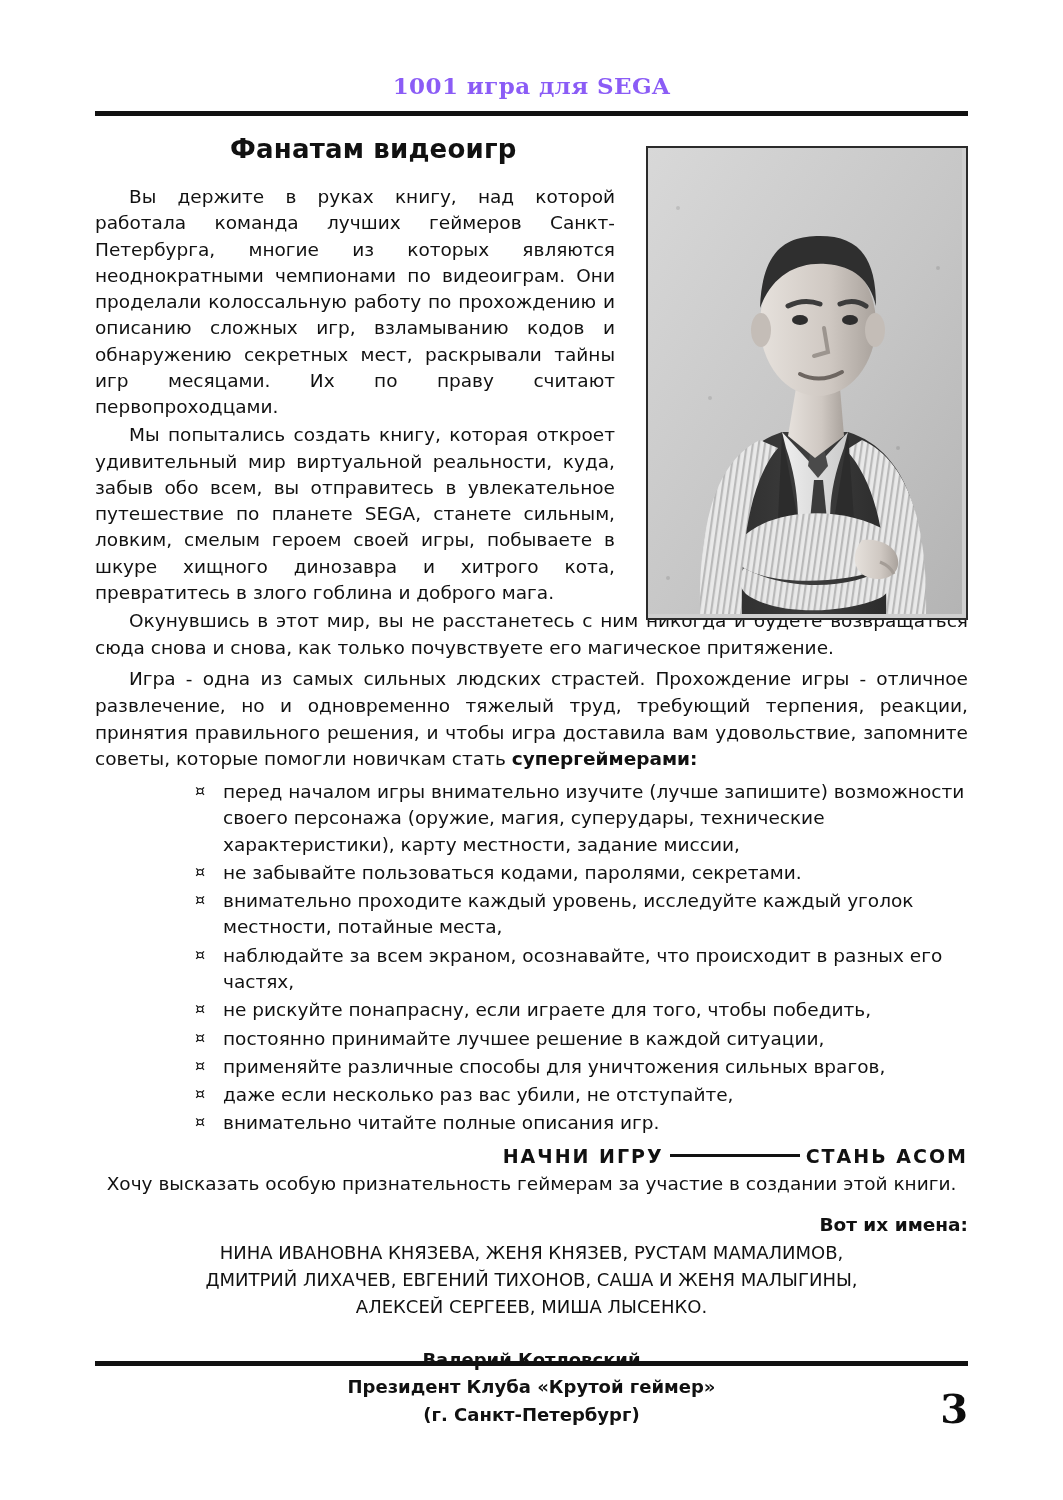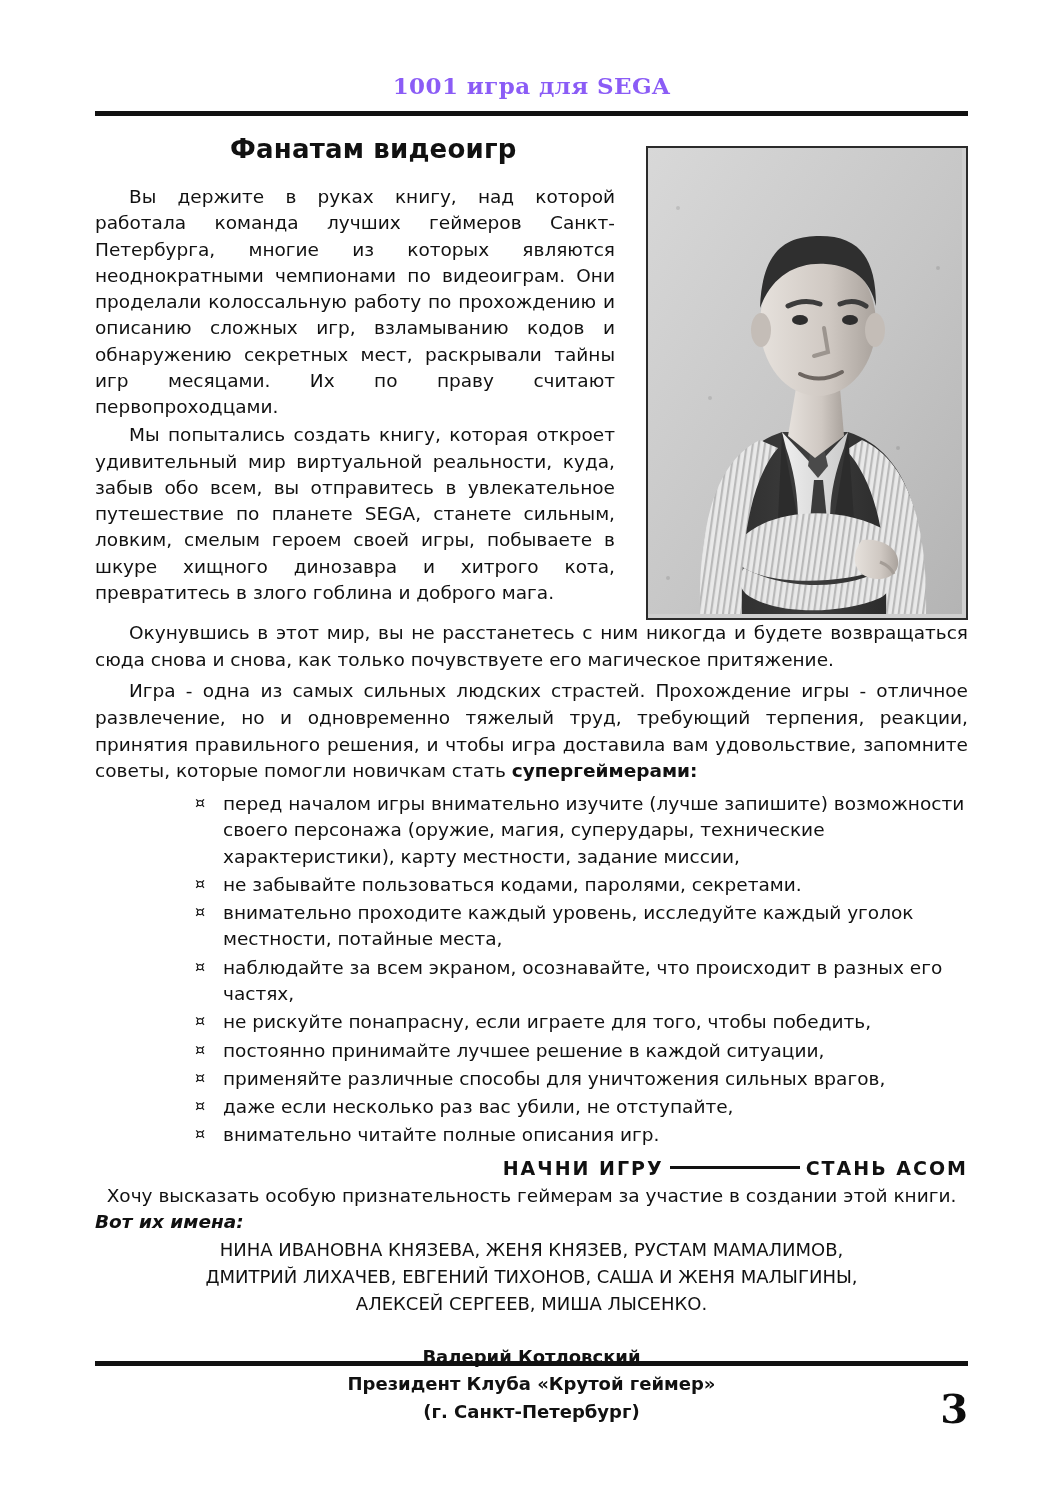--- a/index.html
+++ b/index.html
@@ -78,21 +78,21 @@
     width: 520px;
     margin-top: 20px;
     font-size: 18.5px;
     line-height: 1.42;
     text-align: justify;
   }
   .intro-col p { margin: 0 0 0 0; text-indent: 34px; }
   .intro-col p + p { margin-top: 2px; }
   
   .full {
-    margin-top: 14px;
+    margin-top: 2px;
     font-size: 18.5px;
     line-height: 1.45;
     text-align: justify;
   }
   .full p { margin: 0; text-indent: 34px; }
   .full p + p { margin-top: 4px; }
   .full b { font-weight: bold; }
   
   ul.tips {
     list-style: none;
@@ -131,25 +131,24 @@
     width: 130px;
     height: 3px;
     background: #111;
   }
   .thanks {
     margin-top: 6px;
     text-align: center;
     font-size: 18.5px;
   }
   .names-head {
-    margin-top: 5px;
-    text-align: left;
-    font-size: 18.5px;
-    font-weight: bold;
-    font-style: italic;
+    margin-top: 20px;
+    text-align: right;
+    font-size: 18.5px;
+    font-weight: bold;
   }
   .names {
     margin-top: 4px;
     text-align: center;
     font-size: 18px;
     line-height: 1.5;
   }
   .signature {
     margin-top: 26px;
     text-align: center;

